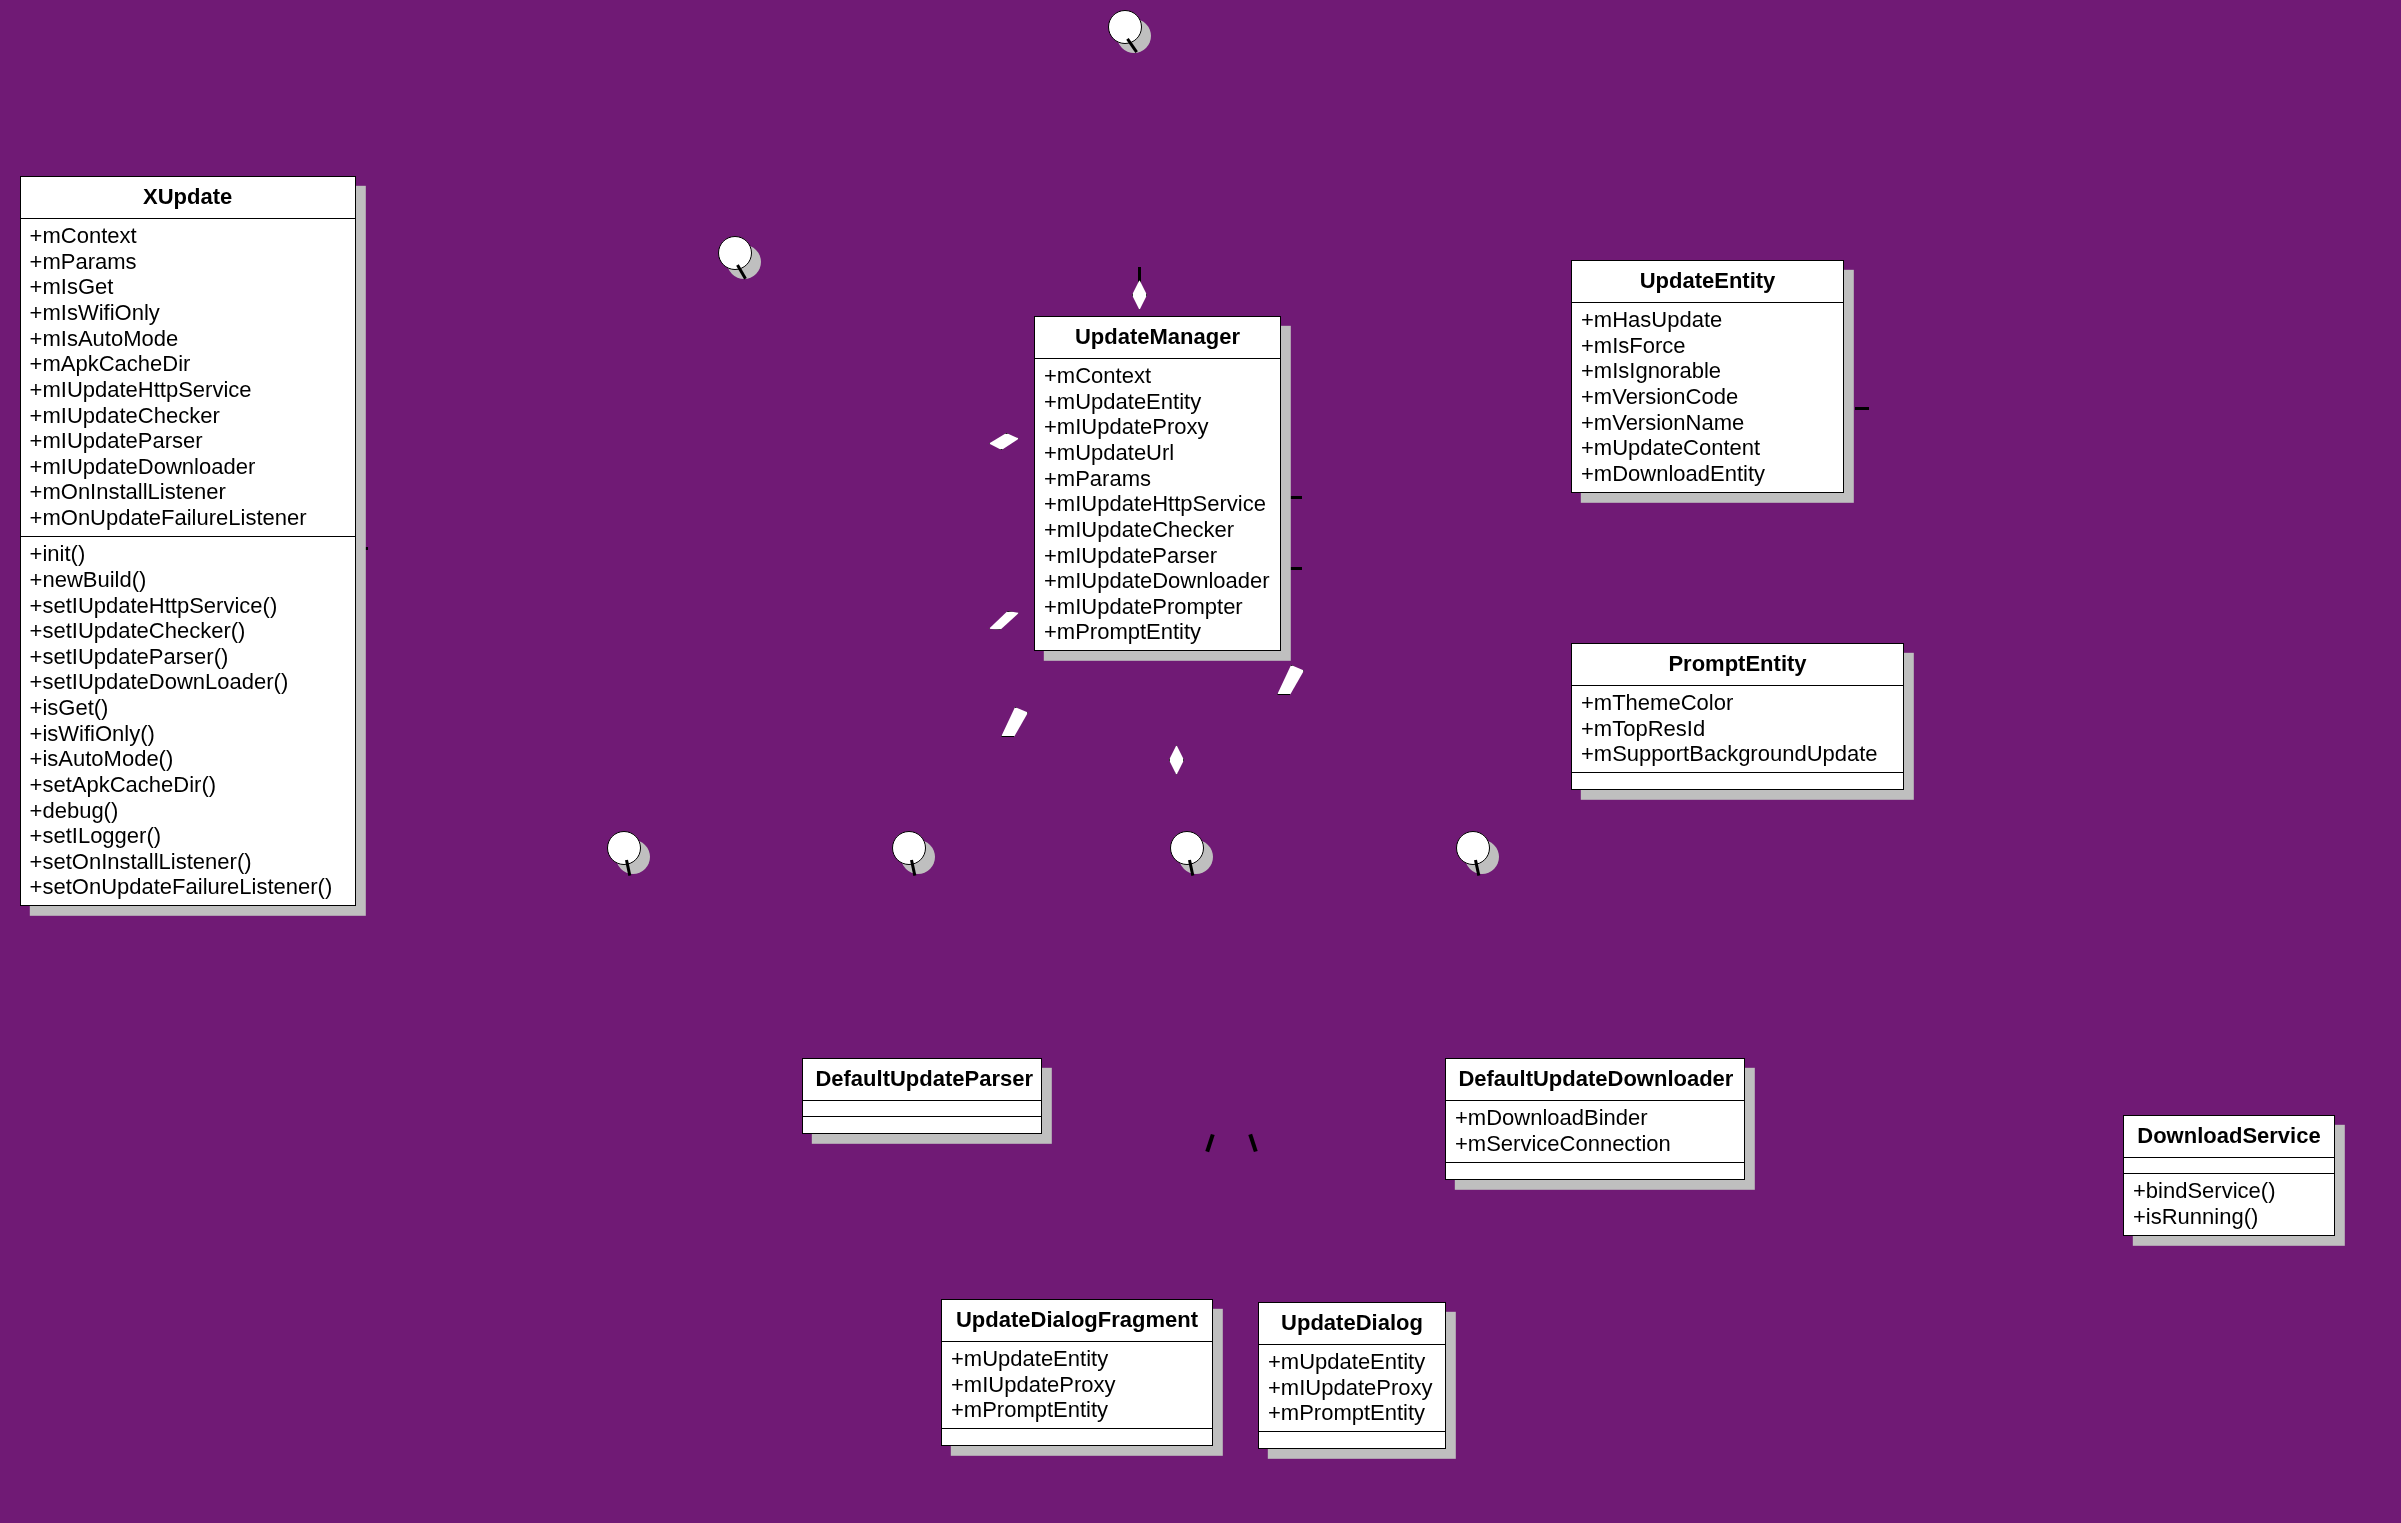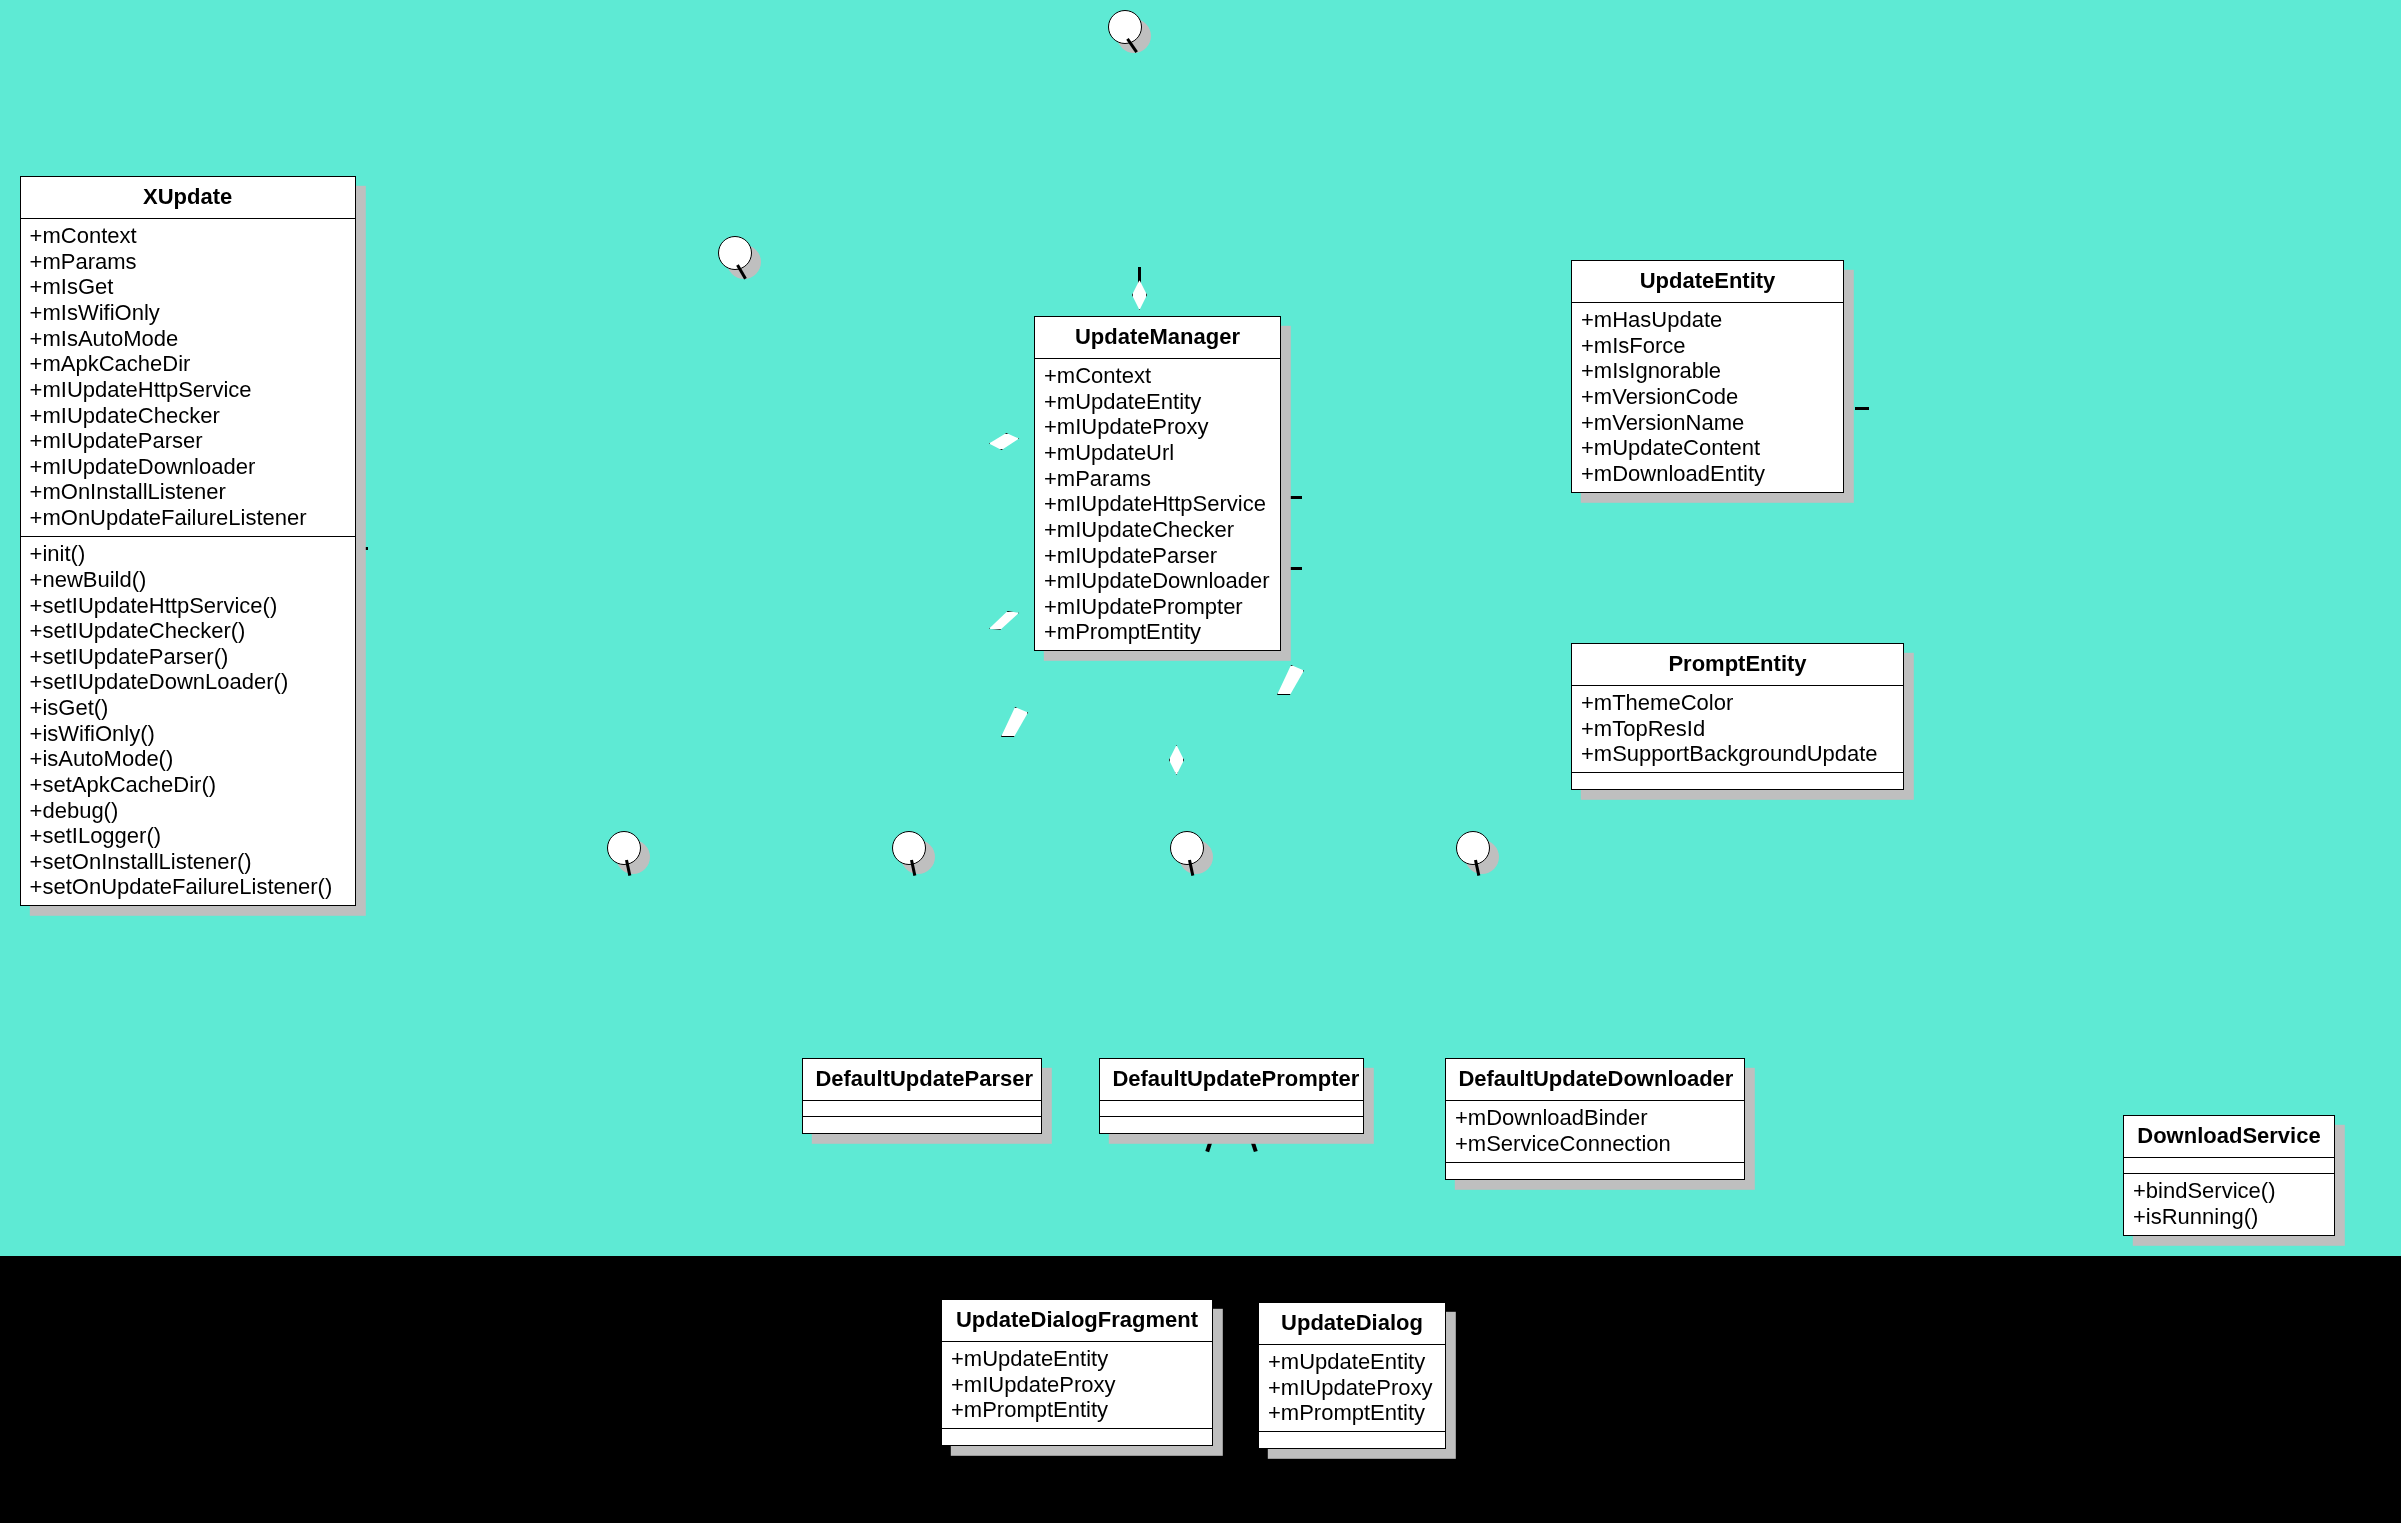--- a/index.html
+++ b/index.html
@@ -4,22 +4,22 @@
 <style>
   * { box-sizing: border-box; margin: 0; padding: 0; }
   html, body {
     width: 2401px; height: 1523px;
     background: #000000;
     font-family: "Liberation Sans", sans-serif;
     overflow: hidden;
   }
   #diagram {
     position: relative;
-    width: 2401px; height: 1256px;
-    background: #5eead4;
+    width: 2401px; height: 1523px;
+    background: #701a75;
   }
 
   
   .uml-class {
     position: absolute;
     background: #ffffff;
     border: 1.8px solid #000000;
     box-shadow: 9.8px 9.8px 0 0 #bfbfbf;
     z-index: 5;
   }
@@ -191,25 +191,20 @@
     <div class="uml-compartment empty"></div>
   </div>
 
 
   <div class="uml-class" style="left:802px; top:1058px; width:240px;">
     <div class="uml-title">DefaultUpdateParser</div>
     <div class="uml-compartment empty"></div>
     <div class="uml-compartment empty"></div>
   </div>
 
-  <div class="uml-class" style="left:1099px; top:1058px; width:265px;">
-    <div class="uml-title">DefaultUpdatePrompter</div>
-    <div class="uml-compartment empty"></div>
-    <div class="uml-compartment empty"></div>
-  </div>
 
   <div class="uml-class" style="left:1445px; top:1058px; width:300px;">
     <div class="uml-title">DefaultUpdateDownloader</div>
     <div class="uml-compartment">
       <div class="uml-member">+mDownloadBinder</div>
       <div class="uml-member">+mServiceConnection</div>
     </div>
     <div class="uml-compartment empty"></div>
   </div>
 

